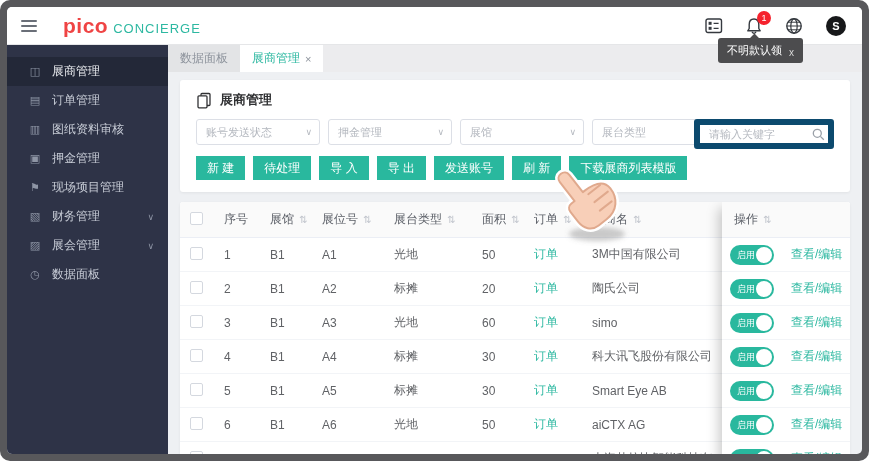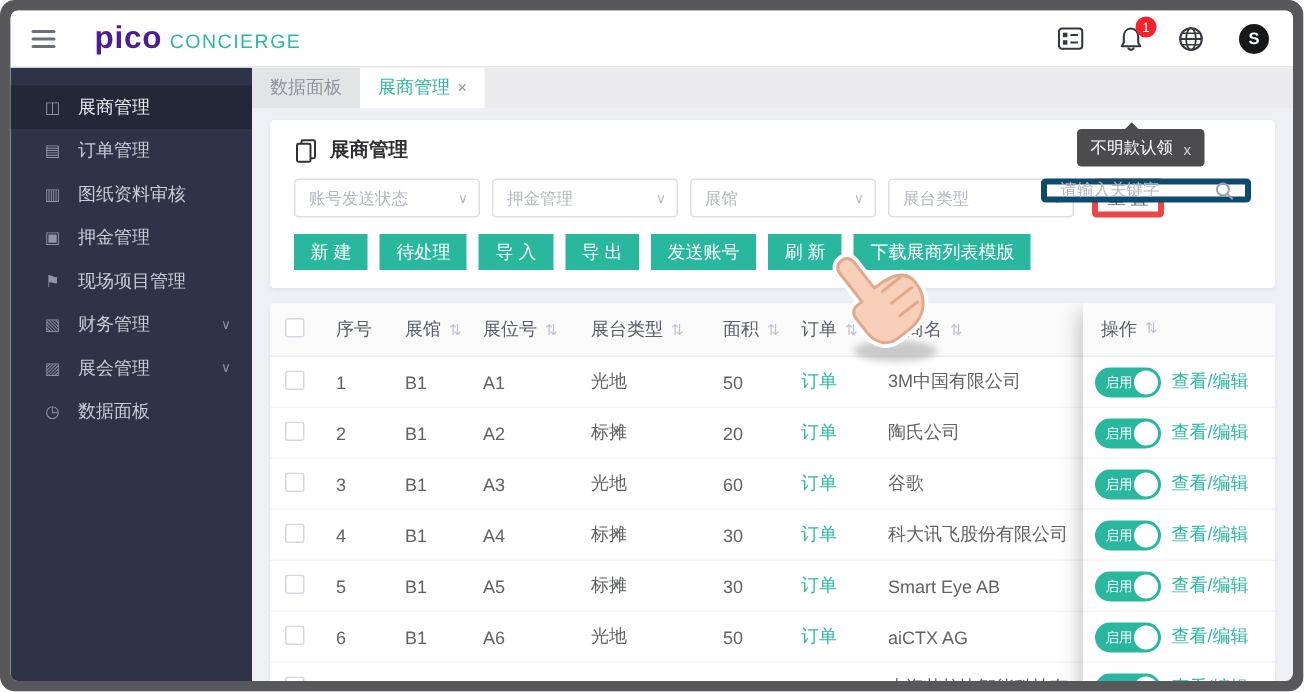--- a/index.html
+++ b/index.html
@@ -5,29 +5,29 @@
   * { margin:0; padding:0; box-sizing:border-box; }
   body { font-family:"Liberation Sans","DejaVu Sans",sans-serif; background:#fff; }
   .frame { width:869px; height:461px; background:#58585b; border-radius:10px; padding:7px; }
   .screen { position:relative; width:855px; height:447px; background:#eef0f3; border-radius:5px; overflow:hidden; }
 
   
   .topbar { position:absolute; top:0; left:0; right:0; height:38px; background:#fff; border-bottom:1px solid #e5e6e8; z-index:6; display:flex; align-items:center; }
   .hamburger { margin-left:14px; width:16px; cursor:pointer; }
   .hamburger i { display:block; height:2px; background:#6a6f78; margin:3px 0; border-radius:1px; }
   .logo { margin-left:26px; display:flex; align-items:baseline; }
-  .logo-pico { font-size:21px; font-weight:600; color:#4c1d95; letter-spacing:0.5px; }
+  .logo-pico { font-size:21px; font-weight:600; color:#ef4444; letter-spacing:0.5px; }
   .logo-conc { font-size:13px; font-weight:400; color:#2db8a1; letter-spacing:1px; margin-left:5px; }
   .top-icons { position:absolute; right:16px; top:0; height:38px; display:flex; align-items:center; gap:23px; }
   .ticon { position:relative; display:flex; align-items:center; cursor:pointer; }
   .badge { position:absolute; top:-6px; right:-9px; min-width:14px; height:14px; border-radius:7px; background:#f5222d; color:#fff; font-size:9px; display:flex; align-items:center; justify-content:center; padding:0 3px; }
   .avatar { width:20px; height:20px; border-radius:50%; background:#17181a; color:#fff; font-size:11px; font-weight:bold; display:flex; align-items:center; justify-content:center; }
 
   
-  .tooltip { position:absolute; top:31px; left:711px; background:#4c4c4e; color:#fff; font-size:11px; padding:5px 9px; border-radius:3px; z-index:10; white-space:nowrap; display:flex; align-items:flex-end;margin-top:48px; }
+  .tooltip { position:absolute; top:31px; left:711px; background:#4c4c4e; color:#fff; font-size:11px; padding:5px 9px; border-radius:3px; z-index:10; white-space:nowrap; display:flex; align-items:flex-end; }
   .tooltip::before { content:""; position:absolute; top:-3px; left:33px; width:7px; height:7px; background:#4c4c4e; transform:rotate(45deg); }
   .tooltip .tt-close { margin-left:7px; color:#d9d9d9; font-size:10px; cursor:pointer; }
 
   
   .sidebar { position:absolute; top:38px; left:0; bottom:0; width:161px; background:#2e3347; z-index:2; padding-top:12px; }
   .side-item { height:29px; display:flex; align-items:center; padding-left:21px; color:#c7ccd6; font-size:12px; cursor:pointer; position:relative; }
   .side-item.active { background:#232838; color:#e8eaee; }
   .side-glyph { width:14px; text-align:center; margin-right:10px; color:#8e95a5; font-size:11px; font-style:normal; }
   .side-chevron { position:absolute; right:14px; color:#8e95a5; font-size:9px; }
 
@@ -42,21 +42,21 @@
   
   .card { background:#fff; border-radius:3px; box-shadow:0 1px 3px rgba(0,0,0,0.06); }
   .filter-card { margin:8px 12px 0; padding:10px 16px 12px; }
   .panel-title-row { display:flex; align-items:center; height:20px; }
   .panel-title { font-size:13px; font-weight:bold; color:#303133; margin-left:8px; }
   .filter-row { position:relative; display:flex; gap:8px; margin-top:9px; }
   .selectbox { position:relative; width:124px; height:26px; border:1px solid #dcdfe6; border-radius:3px; background:#fff; display:flex; align-items:center; padding:0 18px 0 9px; cursor:pointer; }
   .selectbox .ph { font-size:11px; color:#b4b8bf; white-space:nowrap; overflow:hidden; }
   .selectbox .caret { position:absolute; right:7px; color:#b4b8bf; font-size:9px; }
   .reset-btn { width:48px; height:26px; border:4px solid #ef4444; border-radius:3px; background:#fff; font-size:12px; color:#5a5e66; display:flex; align-items:center; justify-content:center; cursor:pointer; margin-left:4px; }
-  .searchbox { position:absolute; right:0; top:0; width:140px; height:16px; border:4px solid #0c4a6e; border-radius:3px; background:#fff; display:flex; align-items:center; }
+  .searchbox { position:absolute; right:0; top:0; width:140px; height:30px; border:6px solid #0c4a6e; border-radius:3px; background:#fff; display:flex; align-items:center; }
   .searchbox input { border:0; outline:0; width:112px; font-size:11px; color:#555; padding:0 0 0 9px; background:transparent; font-family:inherit; }
   .searchbox input::placeholder { color:#b4b8bf; }
   .action-row { display:flex; gap:8px; margin-top:11px; }
   .btn { height:24px; padding:0 11px; background:#29b89e; color:#fff; font-size:12px; border-radius:0; display:flex; align-items:center; cursor:pointer; white-space:nowrap; }
 
   
   .table-card { position:relative; margin:10px 12px 0; height:280px; border-radius:3px 3px 0 0; overflow:hidden; }
   .thead { display:flex; align-items:center; height:36px; background:#fafafa; border-bottom:1px solid #ebeef5; padding-left:10px; font-size:12px; color:#5a5e66; }
   .trow { display:flex; align-items:center; height:34px; border-bottom:1px solid #f2f4f7; padding-left:10px; font-size:12px; color:#606266; }
   .tc { flex:none; white-space:nowrap; overflow:hidden; }
@@ -66,21 +66,21 @@
   .cb { width:13px; height:13px; border:1px solid #d4d8df; border-radius:2px; background:#fff; display:inline-block; cursor:pointer; }
   .order-link { color:#2db8a1; cursor:pointer; }
 
   
   .op-col { position:absolute; top:0; right:0; bottom:0; width:128px; background:#fff; box-shadow:-9px 0 12px -6px rgba(0,0,0,0.22); z-index:3; }
   .op-head { height:36px; background:#fafafa; border-bottom:1px solid #ebeef5; display:flex; align-items:center; padding-left:12px; font-size:12px; color:#5a5e66; }
   .op-row { height:34px; border-bottom:1px solid #f2f4f7; display:flex; align-items:center; padding-left:8px; }
   .toggle { position:relative; width:44px; height:20px; background:#29b89e; border-radius:10px; cursor:pointer; flex:none; }
   .toggle .t-label { position:absolute; left:7px; top:4px; color:#fff; font-size:9px; line-height:12px; }
   .toggle .knob { position:absolute; right:2px; top:2px; width:16px; height:16px; background:#fff; border-radius:50%; }
-  .edit-link { color:#2db8a1; font-size:12px; margin-left:7px; cursor:pointer; white-space:nowrap; }
+  .edit-link { color:#2db8a1; font-size:12px; margin-left:17px; cursor:pointer; white-space:nowrap; }
 
   
   .hand { position:absolute; left:536px; top:147px; z-index:8; pointer-events:none; }
 </style>
 </head>
 <body>
 
 <div class="frame">
 <div class="screen">
 
@@ -260,21 +260,20 @@
         <span class="tc c-login">simo</span>
       </div>
       <div class="trow">
         <span class="tc c-cb"><span class="cb"></span></span>
         <span class="tc c-no">3</span>
         <span class="tc c-hall">B1</span>
         <span class="tc c-booth">A3</span>
         <span class="tc c-type">光地</span>
         <span class="tc c-area">60</span>
         <span class="tc c-order"><span class="order-link">订单</span></span>
-        <span class="tc c-name">谷歌</span>
         <span class="tc c-login">simo</span>
       </div>
       <div class="trow">
         <span class="tc c-cb"><span class="cb"></span></span>
         <span class="tc c-no">4</span>
         <span class="tc c-hall">B1</span>
         <span class="tc c-booth">A4</span>
         <span class="tc c-type">标摊</span>
         <span class="tc c-area">30</span>
         <span class="tc c-order"><span class="order-link">订单</span></span>

